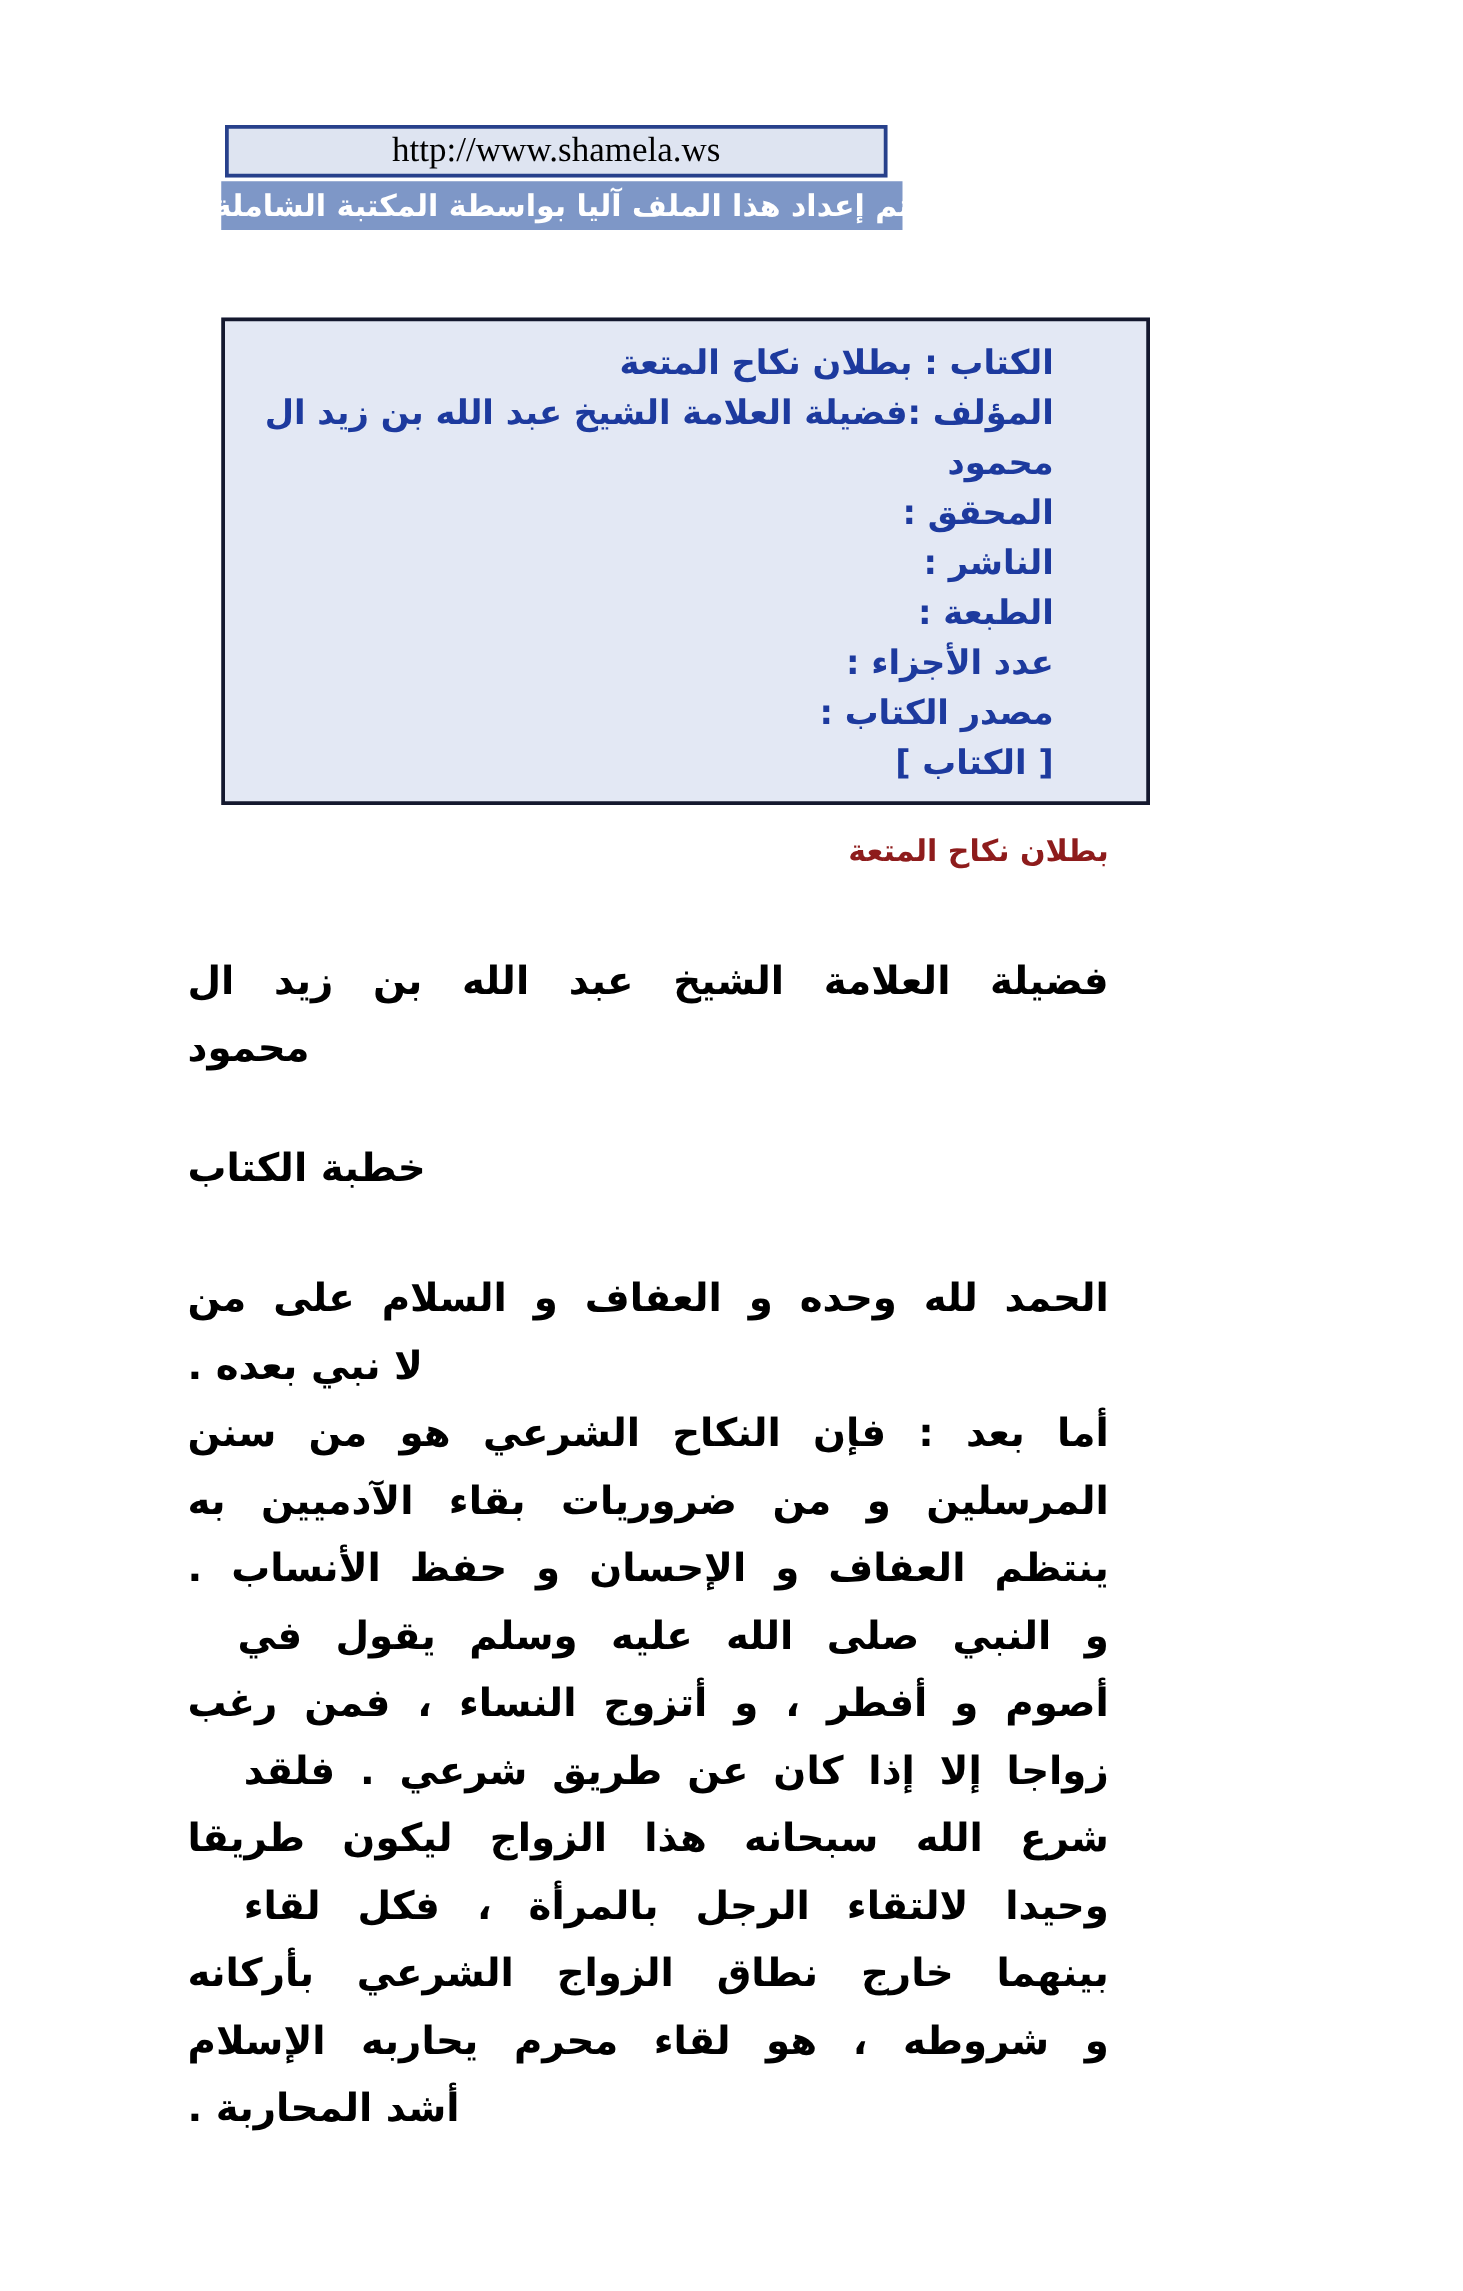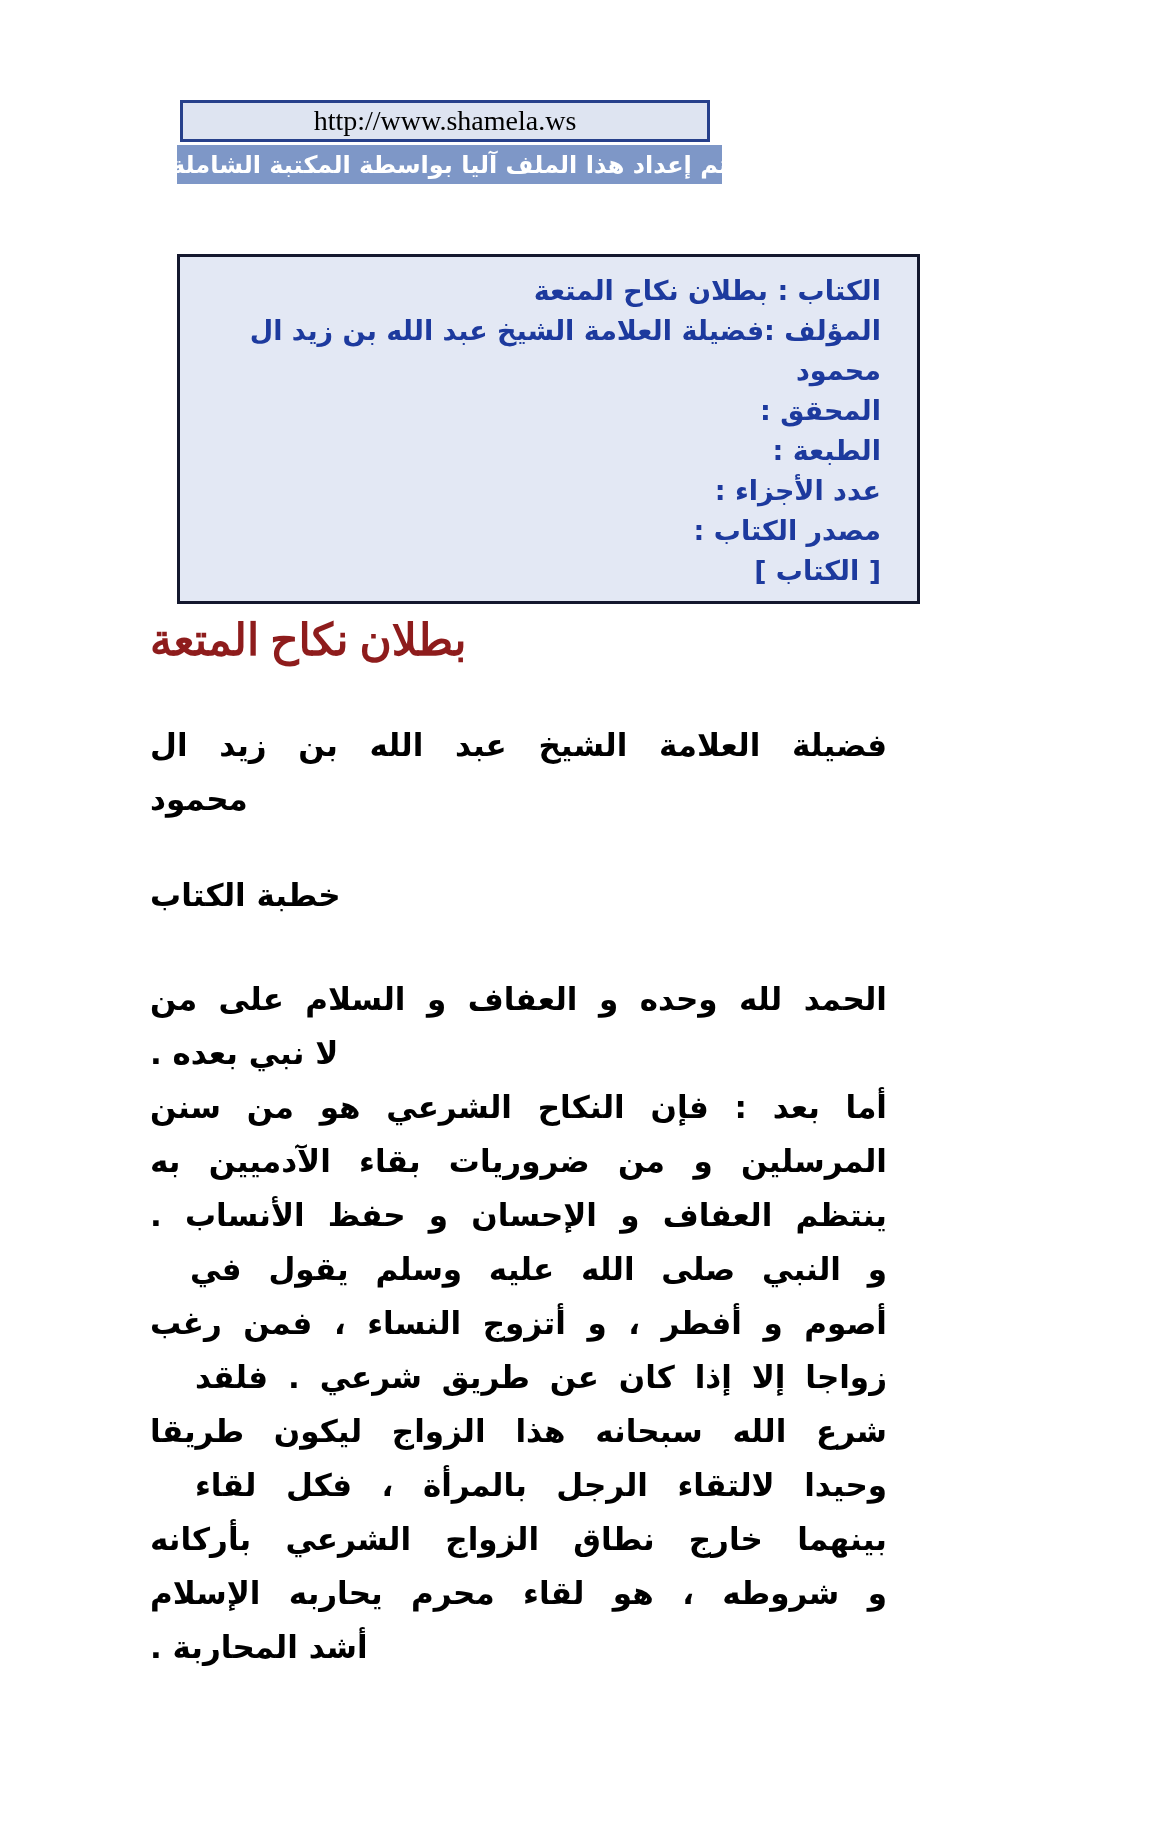--- a/index.html
+++ b/index.html
@@ -19,31 +19,31 @@
   .banner{
     margin:3px 0 0 177px;width:545px;height:39px;box-sizing:border-box;
     background:var(--banner-bg,#7e97c7);color:var(--banner-text,#fff);
     display:flex;align-items:center;justify-content:center;
     font-weight:bold;font-size:24px;white-space:nowrap;text-align:center;
   }
   .meta-box{
     margin:70px 0 0 177px;width:743px;box-sizing:border-box;
     background:var(--box-bg,#e3e8f4);
     border:3px solid var(--box-border,#14182e);
-    padding:14px 36px 10px 18px;
+    padding:14px 74px 10px 18px;
     direction:rtl;text-align:right;
     color:var(--accent-blue-text,#1d3a9e);
     font-weight:bold;font-size:27px;
   }
   .meta-box>div{line-height:40px;white-space:nowrap;}
   .content{
     margin:12px 0 0 150px;width:737px;direction:rtl;
     color:var(--body-text,#000);font-weight:bold;
   }
-  .title{font-size:44px;line-height:50px;color:var(--title-red,#8e1c1c);text-align:left;font-family:Liberation Serif, serif;}
+  .title{font-size:24px;line-height:50px;color:var(--title-red,#8e1c1c);text-align:right;}
   .author{margin-top:52px;font-size:31px;}
   .author>div,.bodytext>div{line-height:54px;text-align:left;}
   .author>div.fill,.bodytext>div.fill{text-align:justify;text-align-last:justify;}
   .khutba{margin-top:42px;font-size:31px;line-height:54px;text-align:left;}
   .bodytext{margin-top:50px;font-size:31px;}
 </style>
 </head>
 <body>
 
 <div class="page">
@@ -54,20 +54,21 @@
 
   <div class="banner">
     <span>تم إعداد هذا الملف آليا بواسطة المكتبة الشاملة</span>
   </div>
 
   <div class="meta-box">
       <div>الكتاب : بطلان نكاح المتعة</div>
       <div>المؤلف :فضيلة العلامة الشيخ عبد الله بن زيد ال</div>
       <div>محمود</div>
       <div>المحقق :</div>
+      <div>الناشر :</div>
       <div>الطبعة :</div>
       <div>عدد الأجزاء :</div>
       <div>مصدر الكتاب :</div>
       <div>[ الكتاب ]</div>
     </div>
 
   <div class="content">
 
     <div class="title">بطلان نكاح المتعة</div>
 

